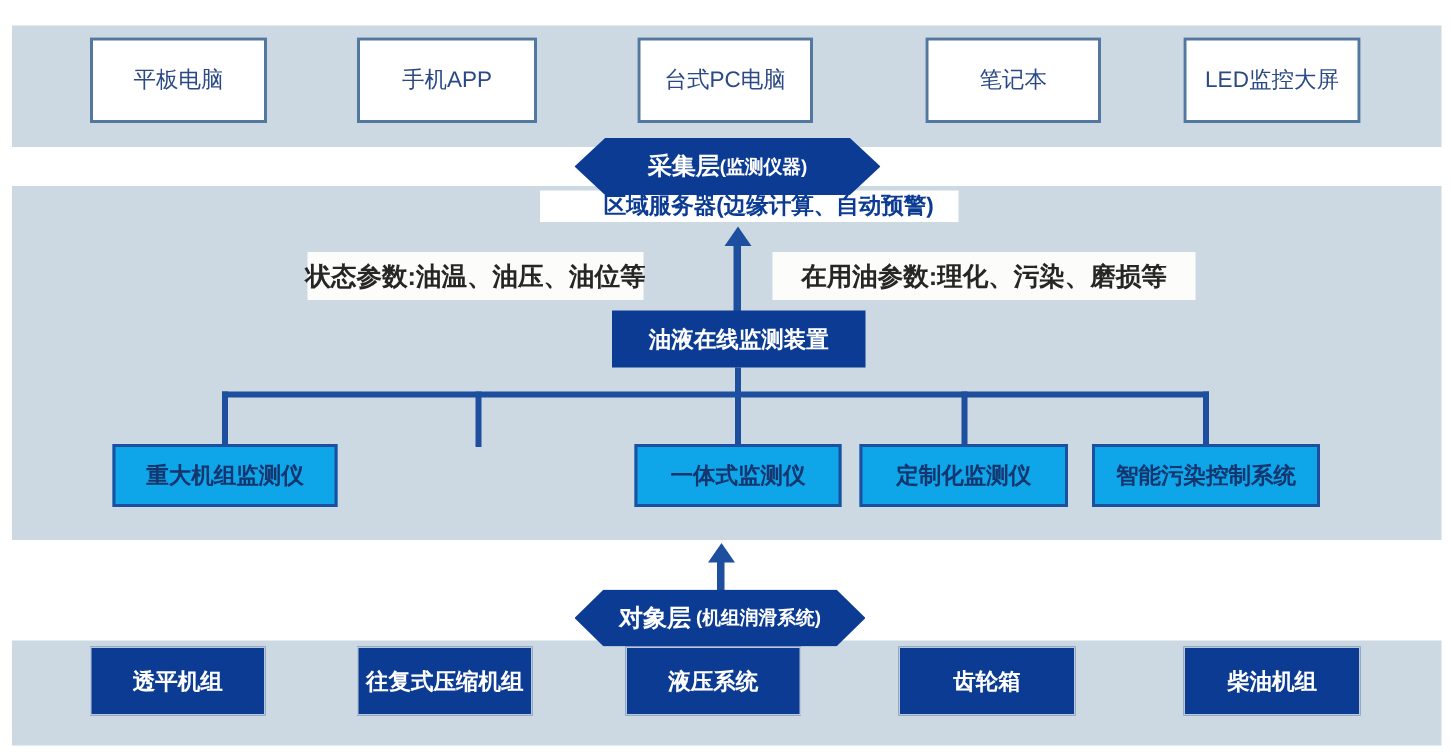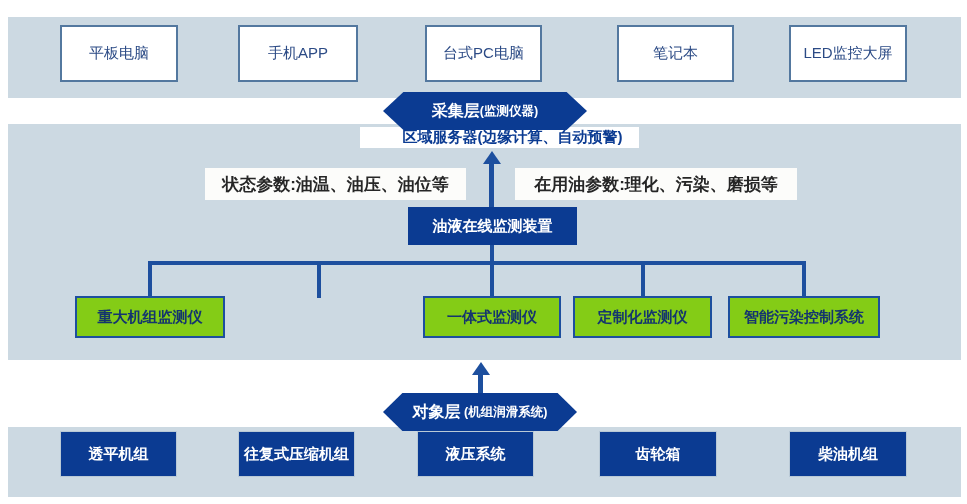--- a/index.html
+++ b/index.html
@@ -100,21 +100,21 @@
     position: absolute;
     background: #1d4f9e;
     z-index: 2;
   }
 
   .midbox {
     position: absolute;
     top: 296px;
     height: 42px;
     box-sizing: border-box;
-    background: #84cc16;
+    background: #0ea5e9;
     border: 2px solid #1d4f9e;
     color: #14356e;
     font-size: 15px;
     font-weight: bold;
     display: flex;
     align-items: center;
     justify-content: center;
     z-index: 3;
   }
 
@@ -163,21 +163,21 @@
   <div class="devbox" style="left:425px;width:117px">台式PC电脑</div>
   <div class="devbox" style="left:617px;width:117px">笔记本</div>
   <div class="devbox" style="left:789px;width:118px">LED监控大屏</div>
 
   <div class="pill" style="left:383px;top:92px;width:204px">
     <span class="main">采集层</span><span class="sub">(监测仪器)</span>
   </div>
 
   <div class="server-bar">区域服务器(边缘计算、自动预警)</div>
 
-  <div class="param-label" style="left:205px;width:261px">状态参数:油温、油压、油位等</div>
+  <div class="param-label" style="left:205px;width:224px">状态参数:油温、油压、油位等</div>
   <div class="param-label" style="left:515px;width:282px">在用油参数:理化、污染、磨损等</div>
 
   <div class="arrow-head" style="left:483px;top:151px"></div>
   <div class="arrow-shaft" style="left:489px;top:163px;height:45px"></div>
 
   <div class="monitor-box">油液在线监测装置</div>
 
   <div class="line" style="left:490px;top:245px;width:4px;height:19px"></div>
   <div class="line" style="left:148px;top:261px;width:658px;height:4px"></div>
   <div class="line" style="left:148px;top:261px;width:4px;height:37px"></div>

